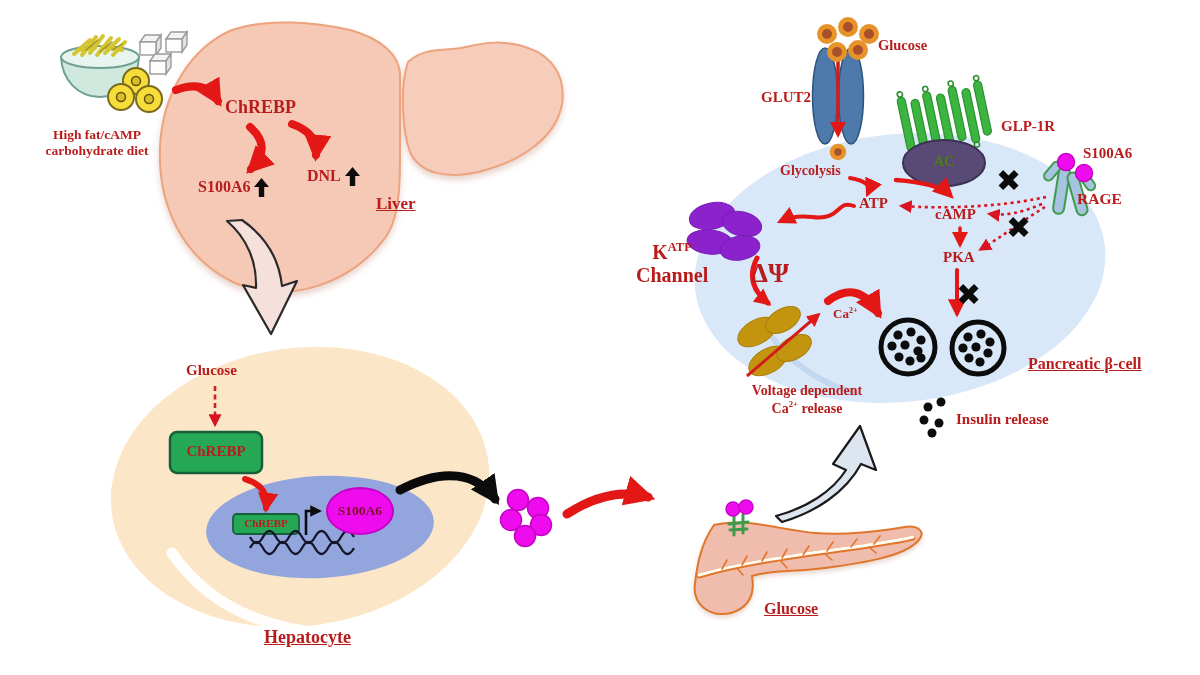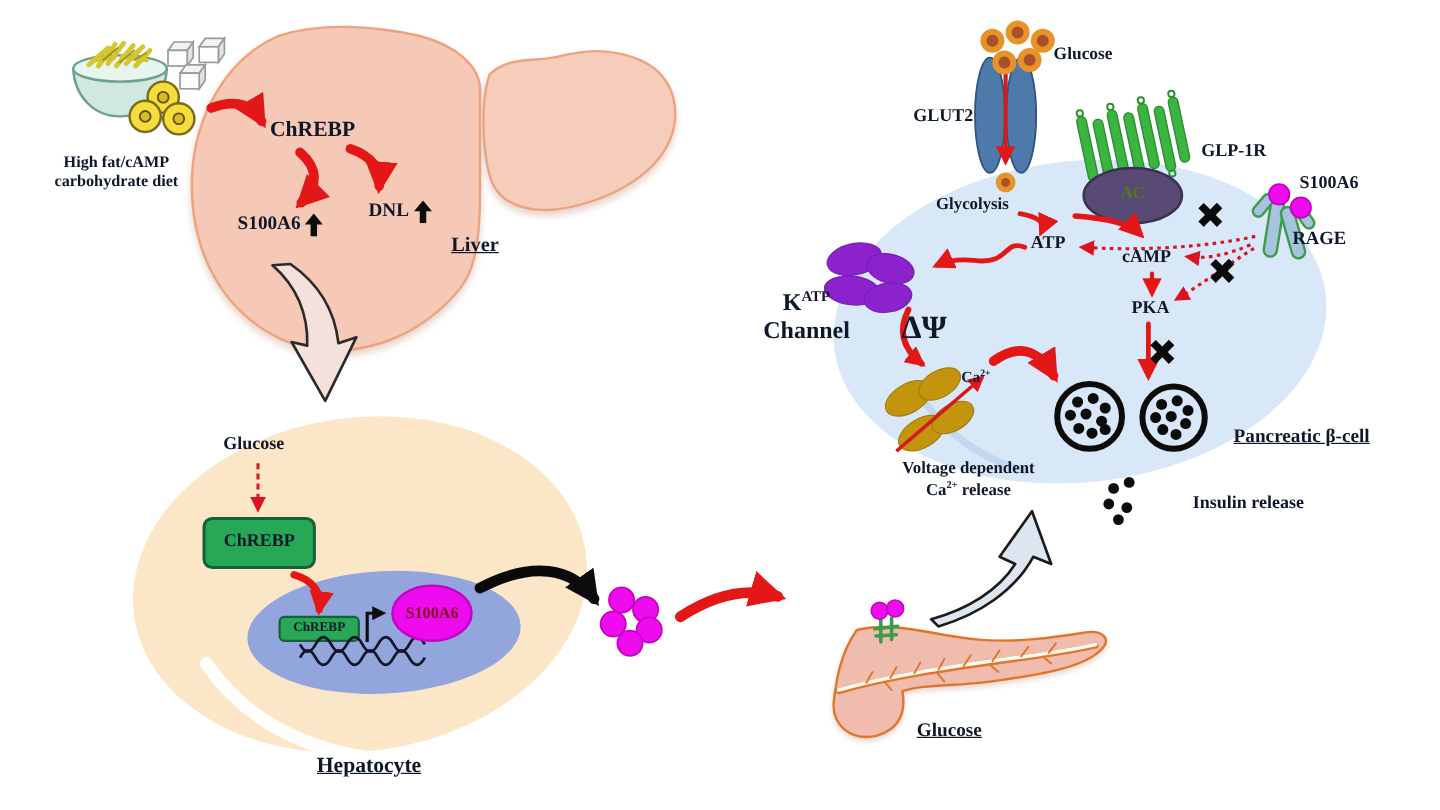--- a/index.html
+++ b/index.html
@@ -1,19 +1,19 @@
 <!DOCTYPE html>
 <html><head>
 <meta charset="utf-8">
 <style>
   html,body{margin:0;padding:0;background:#fff;}
   #canvas{position:relative;width:1200px;height:675px;background:#ffffff;overflow:hidden;
           font-family:"Liberation Serif","DejaVu Serif",serif;}
   #art{position:absolute;left:0;top:0;}
-  .lbl{position:absolute;font-weight:bold;color:#0f172a;line-height:1.15;white-space:nowrap;}
+  .lbl{position:absolute;font-weight:bold;color:#b91c1c;line-height:1.15;white-space:nowrap;}
   .ctr{text-align:center;white-space:normal;}
   .u{text-decoration:underline;}
   .sup{font-size:62%;vertical-align:super;font-weight:bold;}
   .xmark{position:absolute;font-family:"DejaVu Sans",sans-serif;font-weight:bold;color:#0b0b0b;
          font-size:30px;line-height:1;}
   .row{display:flex;align-items:center;gap:4px;}
 </style>
 </head>
 <body>
 
@@ -327,29 +327,29 @@
 <div class="lbl" style="left:935px;top:206px;font-size:15px;">cAMP</div>
 <div class="lbl" style="left:943px;top:249px;font-size:15px;">PKA</div>
 
 <div class="lbl ctr" style="left:636px;top:240px;width:72px;font-size:20px;">
   <div><span>K</span><sup class="sup">ATP</sup></div>
   <div>Channel</div>
 </div>
 
 <div class="lbl" style="left:751px;top:258px;font-size:27px;">ΔΨ</div>
 
-<div class="lbl" style="left:801px;top:306px;font-size:13px;">
+<div class="lbl" style="left:801px;top:306px;font-size:13px;padding-left:32px;">
   <span>Ca</span><sup class="sup">2+</sup>
 </div>
 
 <div class="lbl ctr" style="left:731px;top:383px;width:152px;font-size:14px;text-align:center;">
   <div>Voltage dependent</div>
   <div><span>Ca</span><sup class="sup">2+</sup><span> release</span></div>
 </div>
 
 <div class="lbl u" style="left:1028px;top:355px;font-size:16px;">Pancreatic β-cell</div>
-<div class="lbl" style="left:956px;top:411px;font-size:15px;margin-left:38px;">Insulin release</div>
+<div class="lbl" style="left:956px;top:411px;font-size:15px;">Insulin release</div>
 
 <div class="xmark" style="left:996px;top:166px;">✖</div>
 <div class="xmark" style="left:1006px;top:213px;">✖</div>
 <div class="xmark" style="left:956px;top:280px;">✖</div>
 
 </div>
 
 </body></html>

